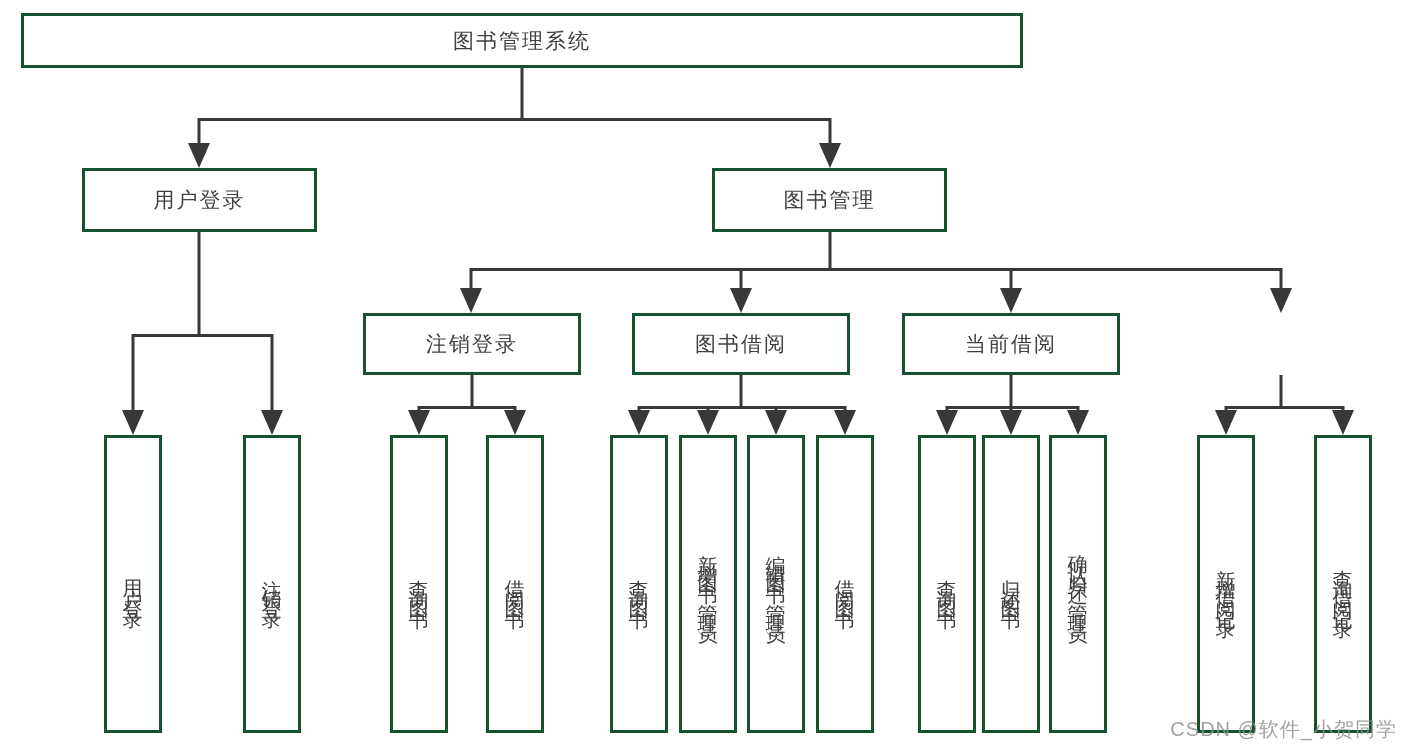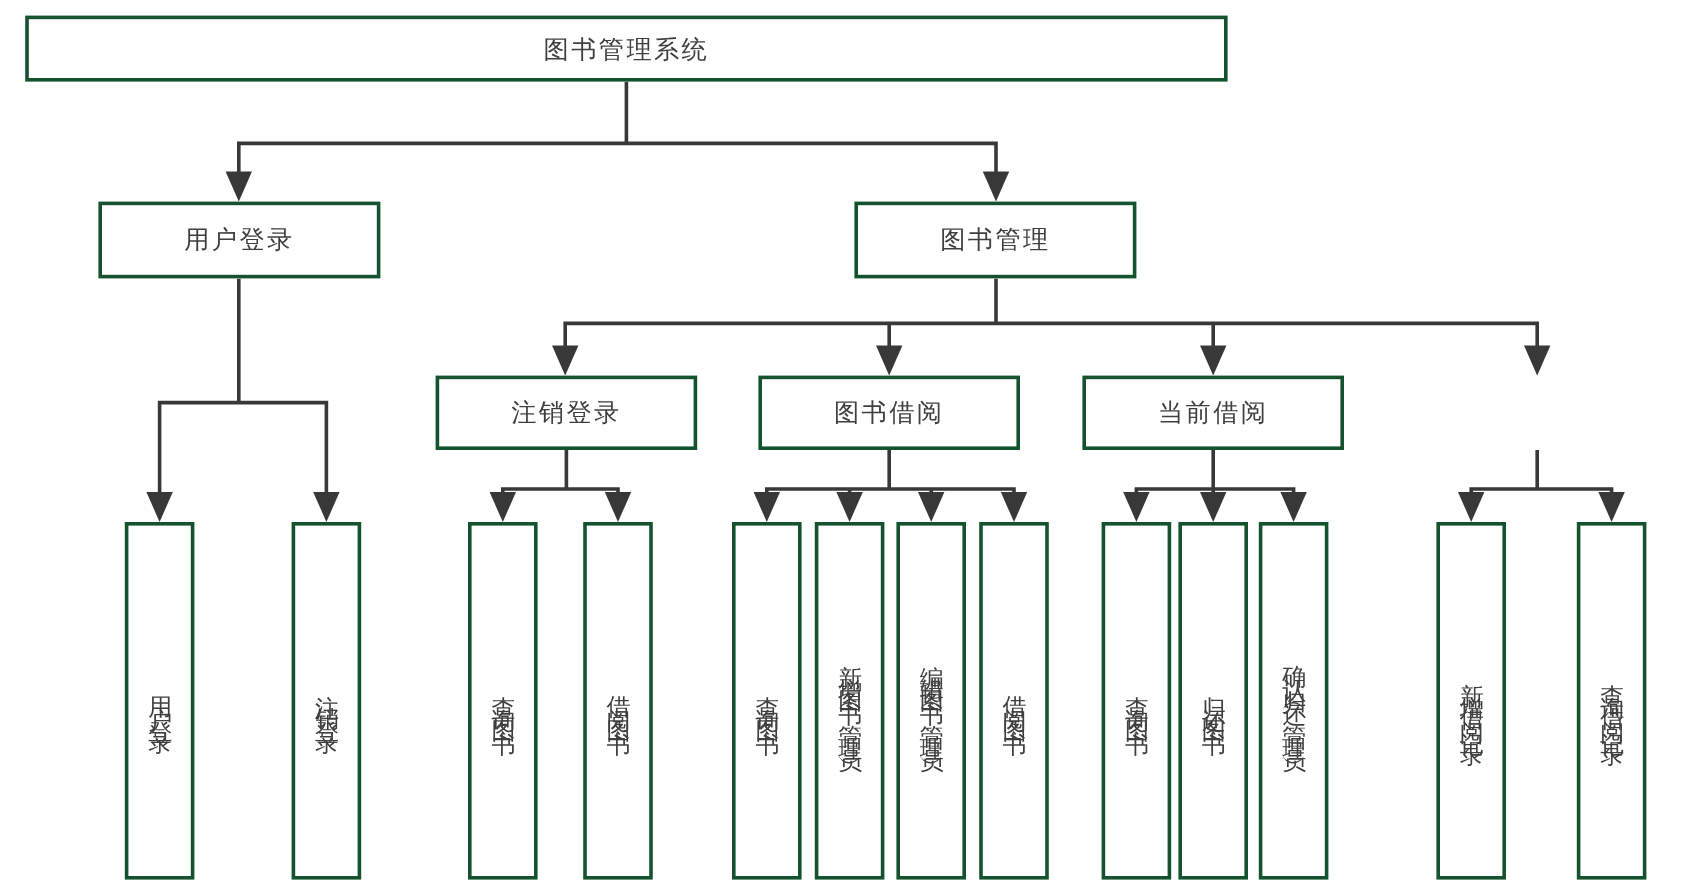--- a/index.html
+++ b/index.html
@@ -167,14 +167,15 @@
     <span class="vtext">确认归还（管理员）</span>
   </div>
 
   <div class="box vbox" style="left:1197px; top:435px; width:58px; height:298px">
     <span class="vtext">新增借阅记录</span>
   </div>
   <div class="box vbox" style="left:1314px; top:435px; width:58px; height:298px">
     <span class="vtext">查询借阅记录</span>
   </div>
 
+  <div class="watermark">CSDN @软件_小贺同学</div>
 
 </div>
 
 </body></html>

